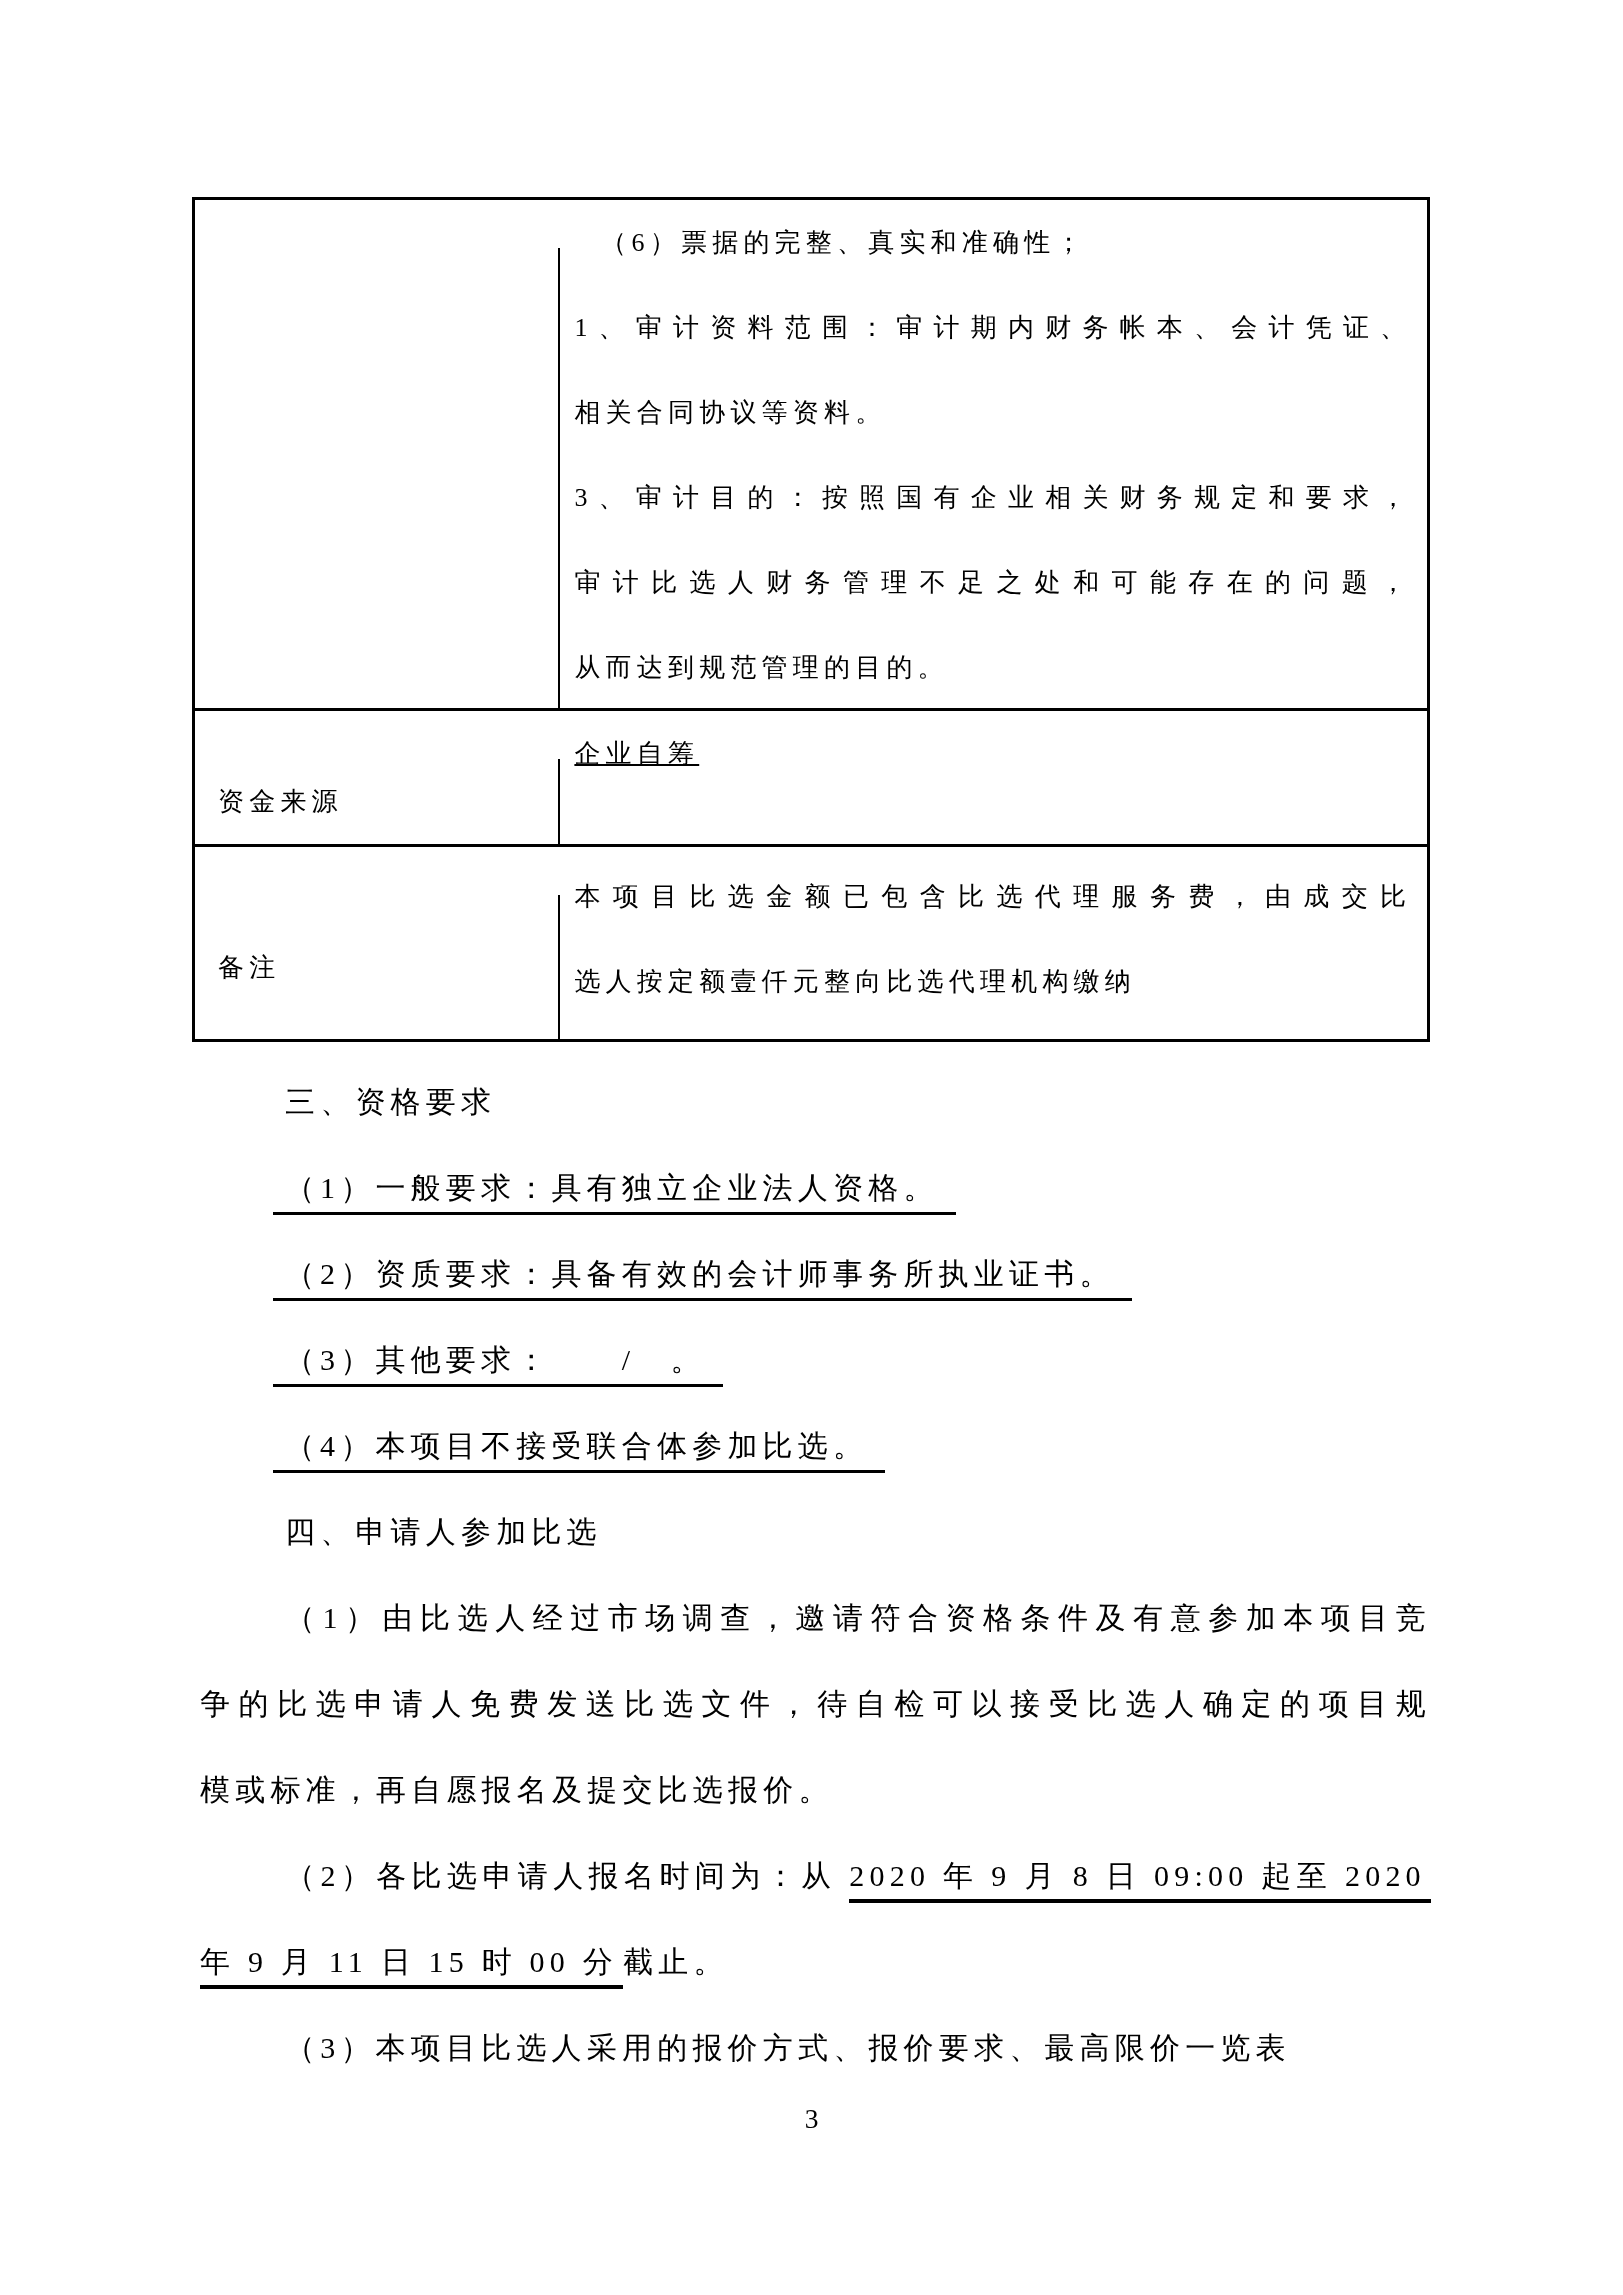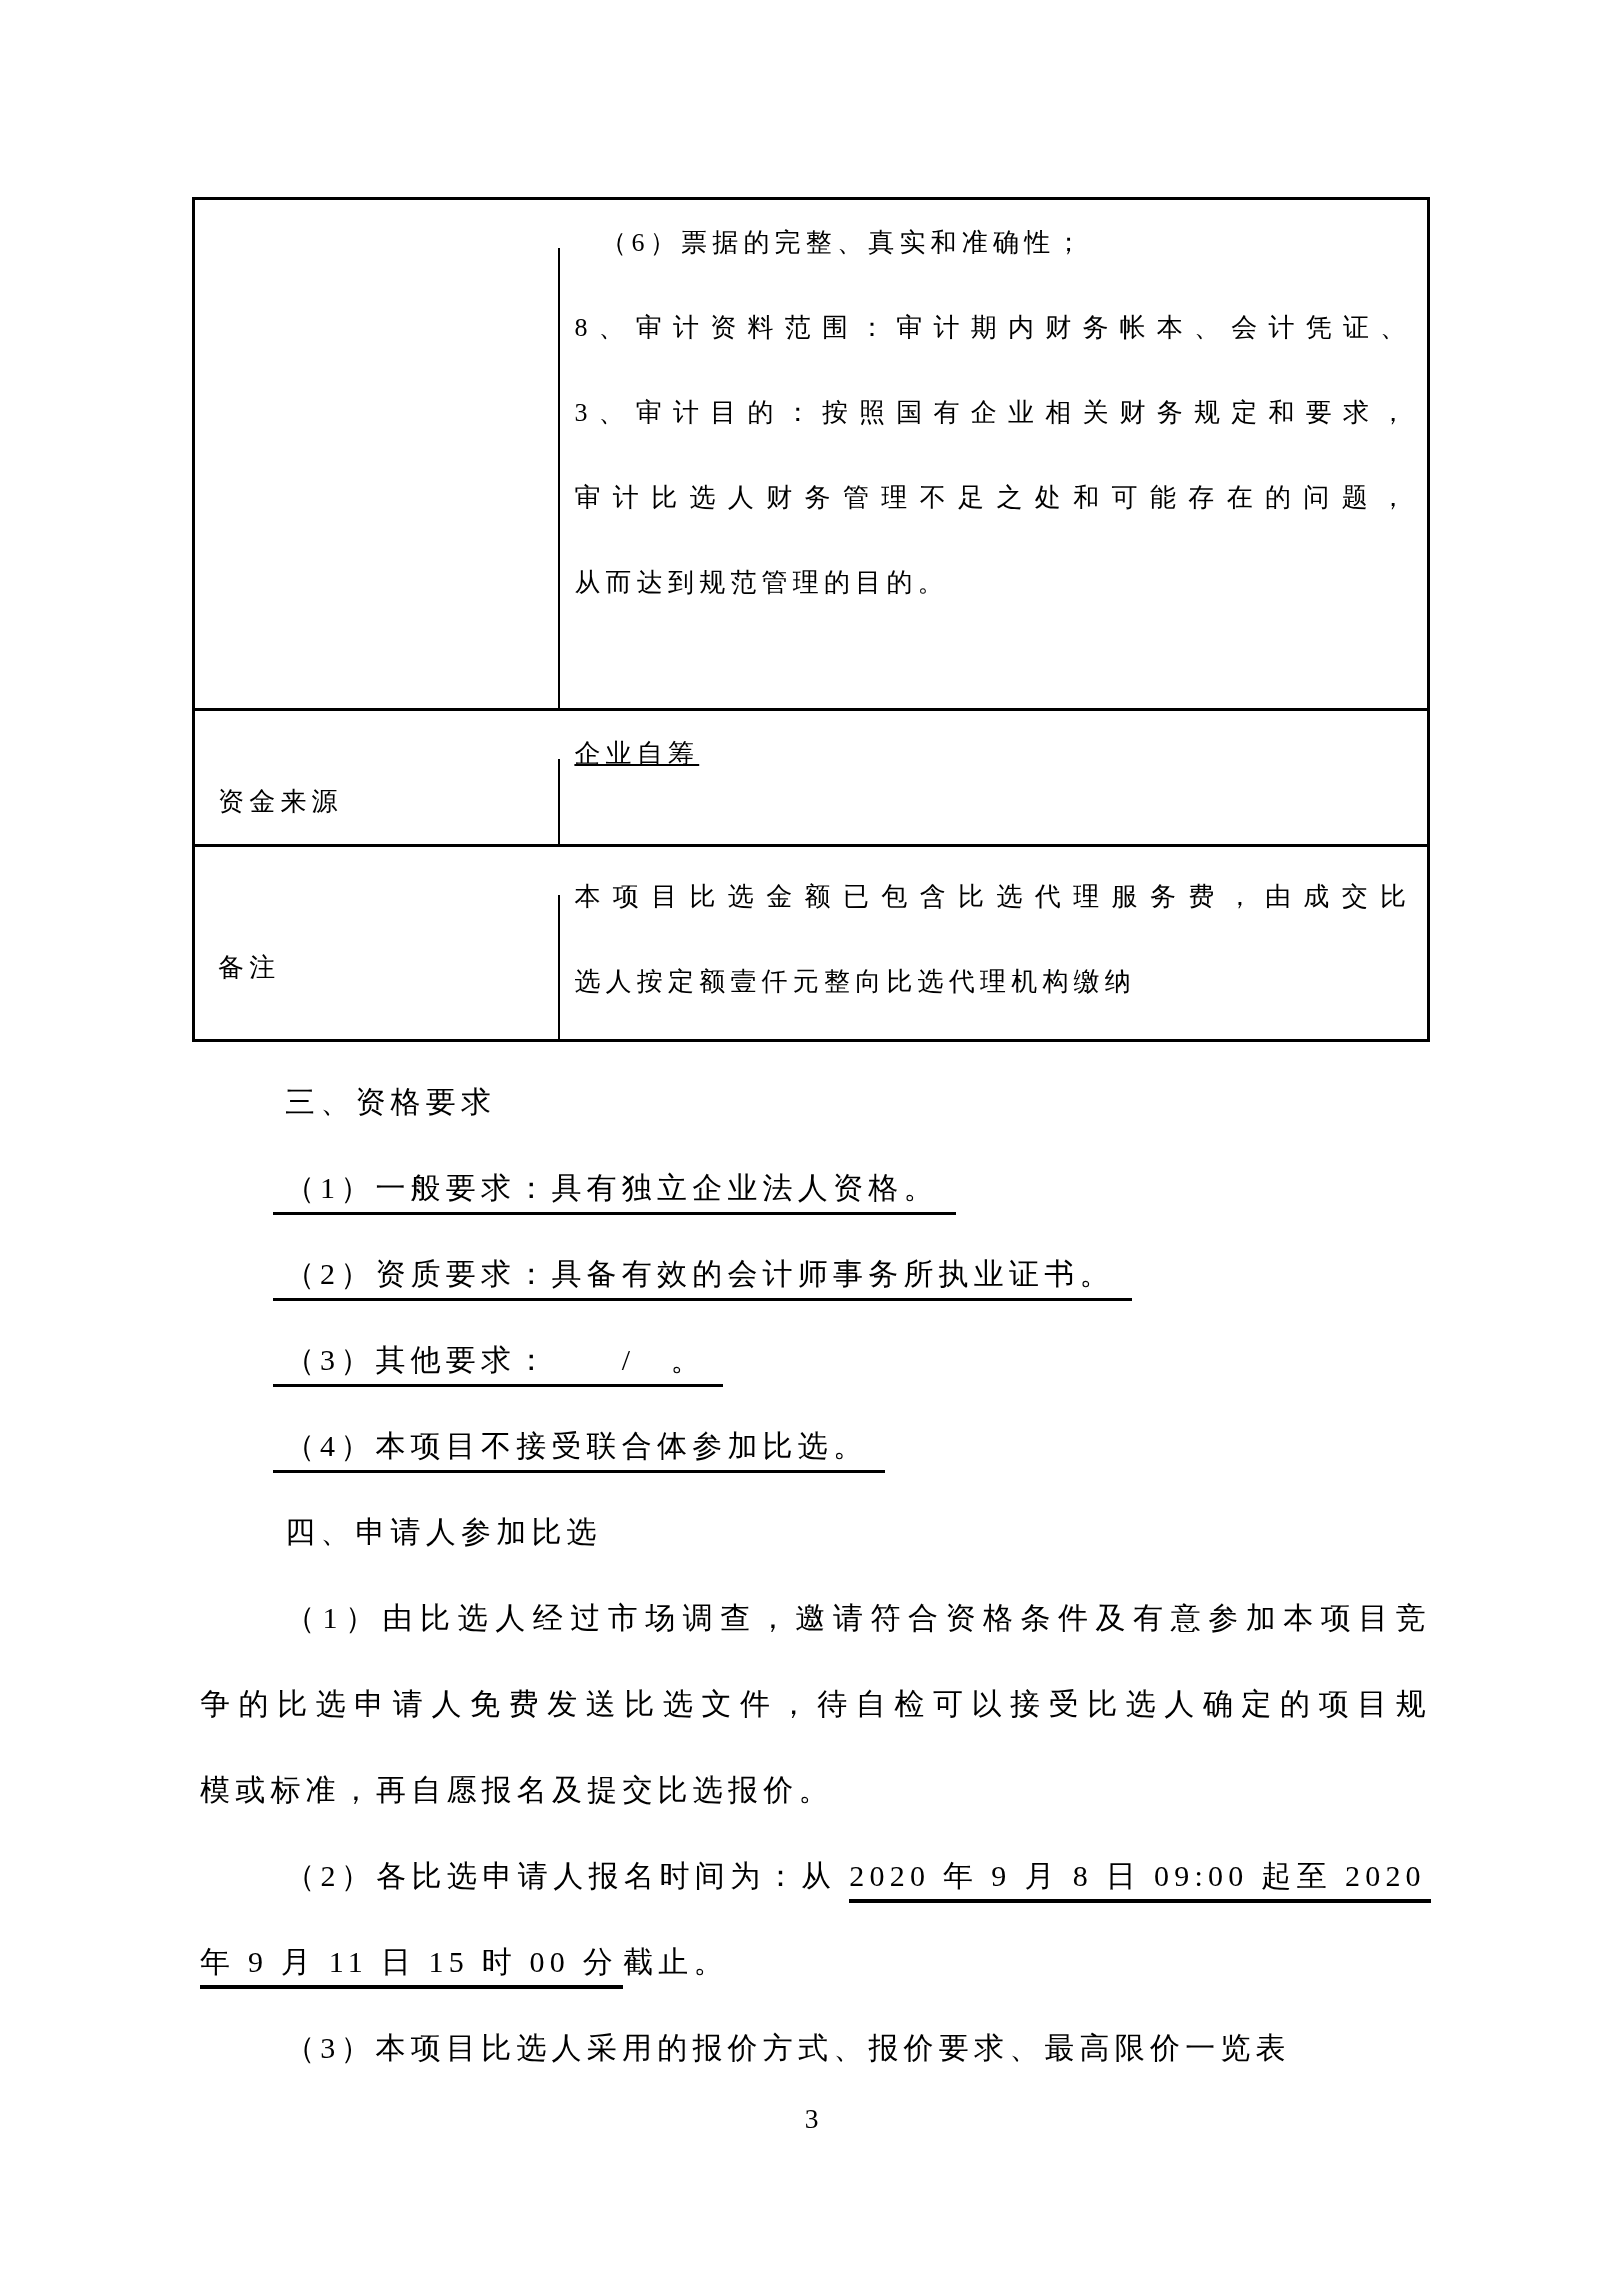--- a/index.html
+++ b/index.html
@@ -62,21 +62,22 @@
 <body>
 
 <div class="page">
 
   <div class="tbl">
 
     <div class="trow r1">
       <div class="c1"></div>
       <div class="c2">
         <div class="tln ind1">（6）票据的完整、真实和准确性；</div>
-        <div class="tln fill">8、审计资料范围：审计期内财务帐本、会计凭证、</div>
+        <div class="tln fill">1、审计资料范围：审计期内财务帐本、会计凭证、</div>
+        <div class="tln">相关合同协议等资料。</div>
         <div class="tln fill">3、审计目的：按照国有企业相关财务规定和要求，</div>
         <div class="tln fill">审计比选人财务管理不足之处和可能存在的问题，</div>
         <div class="tln">从而达到规范管理的目的。</div>
       </div>
     </div>
 
     <div class="trow r2">
       <div class="c1">资金来源</div>
       <div class="c2">企业自筹</div>
     </div>

